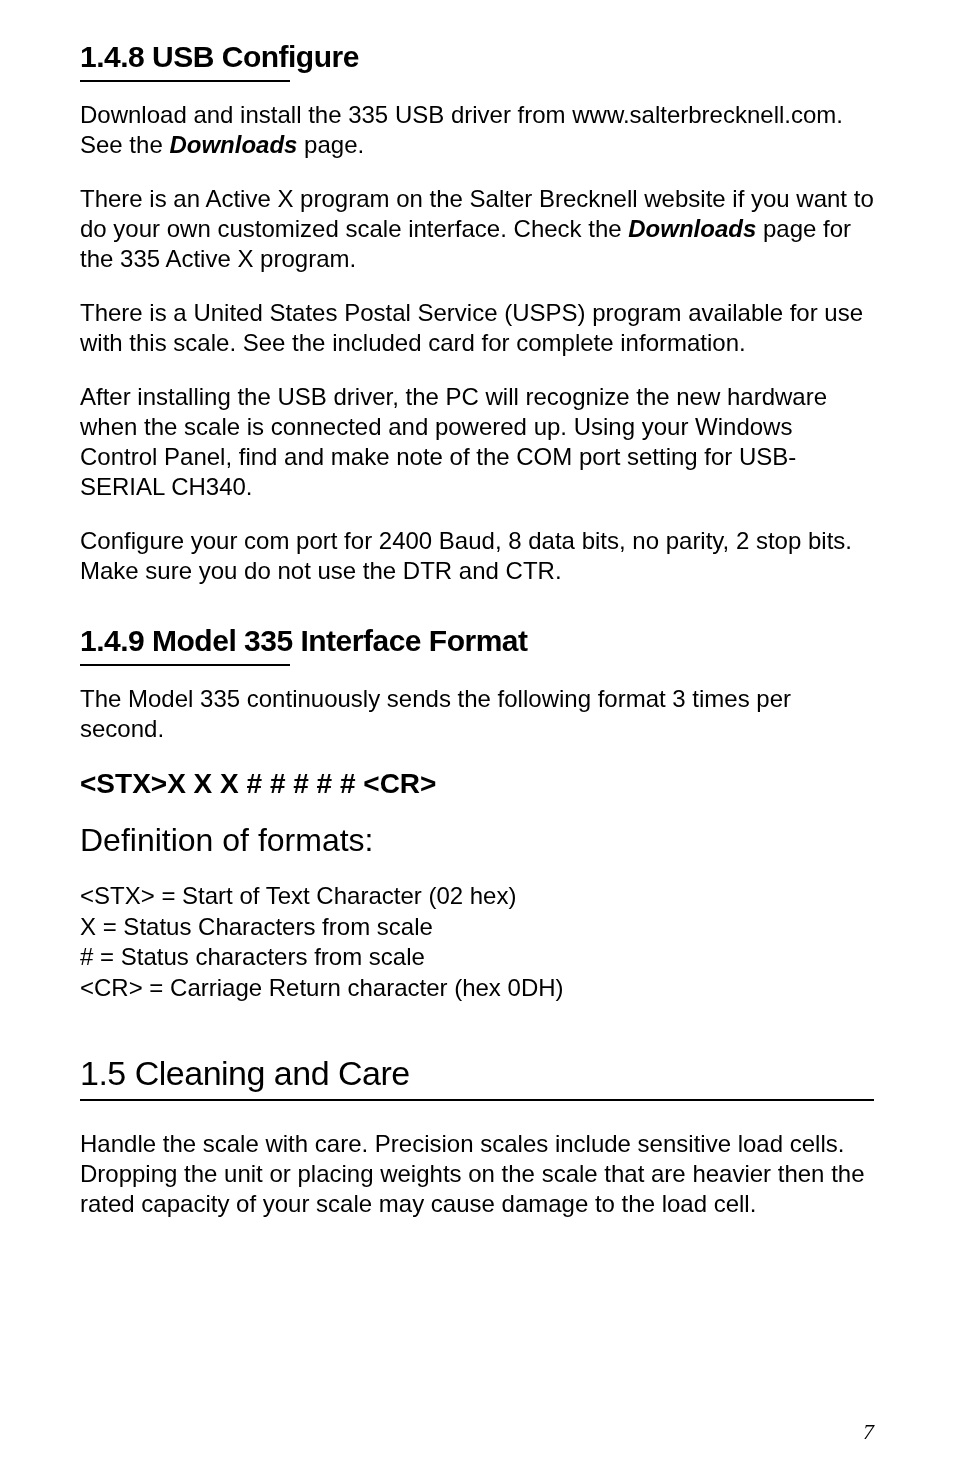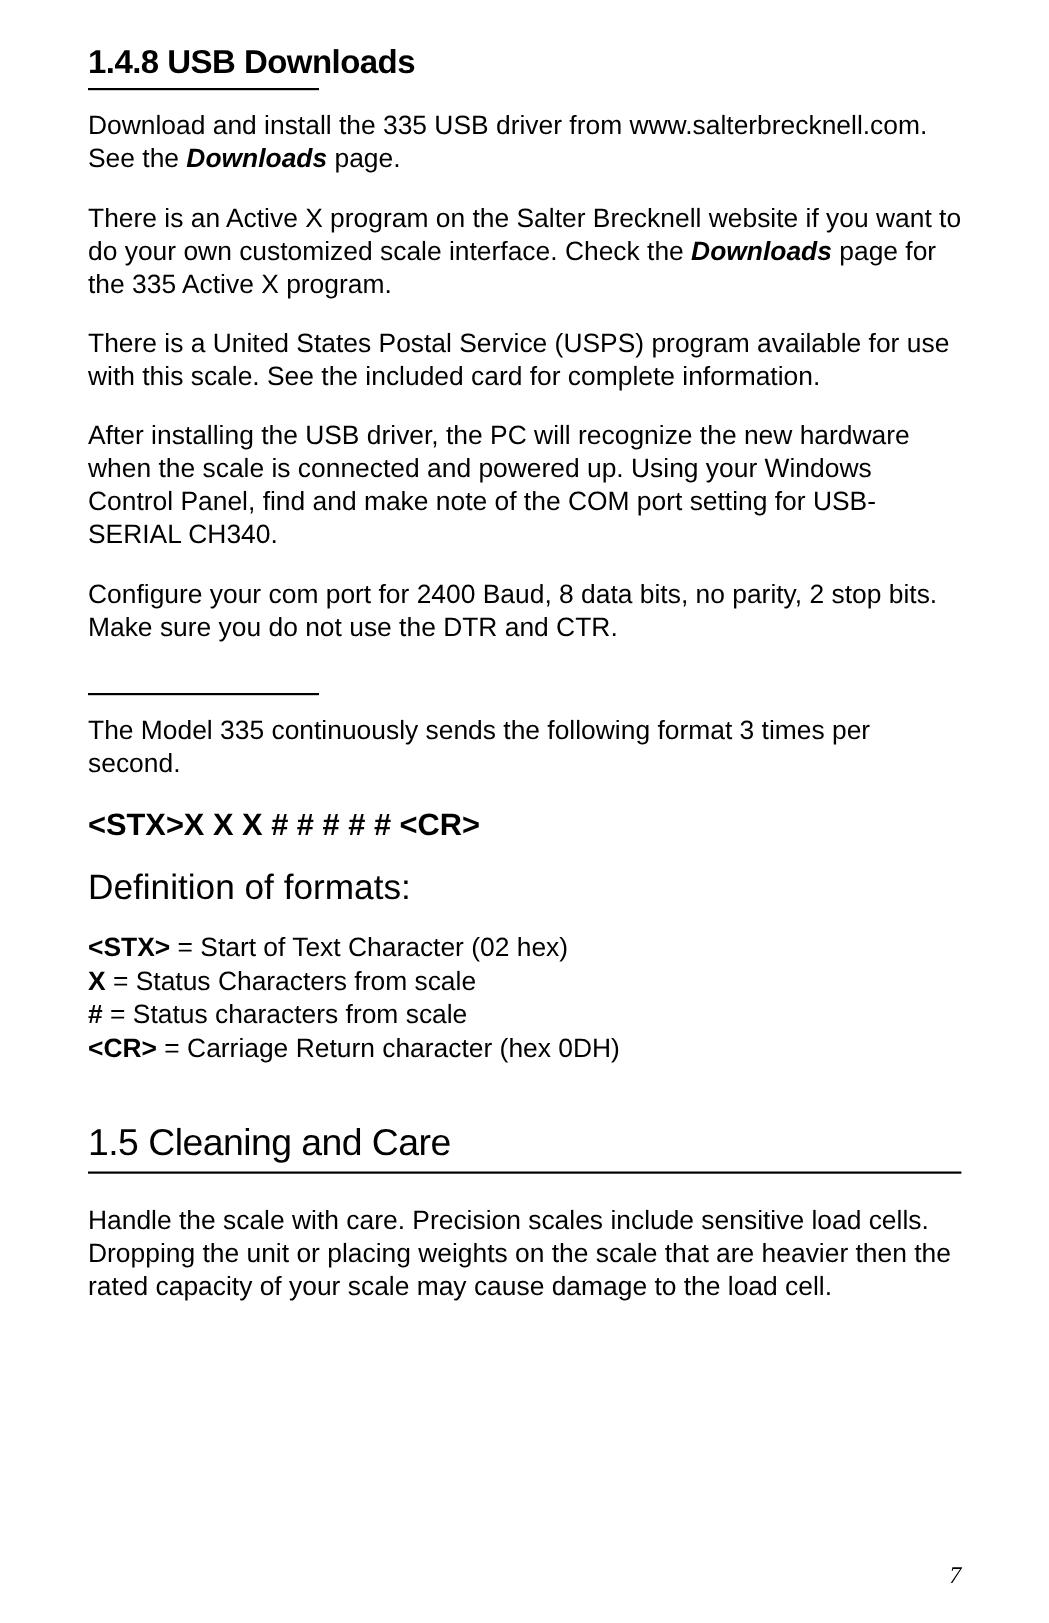--- a/index.html
+++ b/index.html
@@ -39,21 +39,21 @@
     height: 2px;
     background: #000;
     margin: 6px 0 28px 0;
   }
   p.body {
     font-size: 24px;
     line-height: 1.25;
     margin: 0 0 24px 0;
   }
   p.body .bold, span.bold, .bold-line {
-    font-weight: bold;
+    font-weight: normal;
   }
   .bold-line-italic {
     font-weight: bold;
     font-style: italic;
     margin-top: 44px;
   }
   .format-line {
     font-size: 28px;
     font-weight: bold;
     margin: 0 0 22px 0;
@@ -78,40 +78,41 @@
     font-size: 22px;
     font-family: "Times New Roman", Times, serif;
   }
   .spacer-sm { height: 14px; }
 </style>
 </head>
 <body>
 
 <div class="page">
 
-  <h2 class="section-heading">1.4.8   USB Downloads</h2>
+  <h2 class="section-heading">1.4.8   USB Configure</h2>
   <div class="short-rule"></div>
 
 
   <p class="body">
     <span>Download and install the 335 USB driver from www.salterbrecknell.com. See the </span><span class="bold-line-italic">Downloads</span><span> page.</span>
   </p>
 
   <p class="body">
     <span>There is an Active X program on the Salter Brecknell website if you want to do your own customized scale interface. Check the </span><span class="bold-line-italic">Downloads</span><span> page for the 335 Active X program.</span>
   </p>
 
   <p class="body">There is a United States Postal Service (USPS) program available for use with this scale. See the included card for complete information.</p>
 
   <p class="body">After installing the USB driver, the PC will recognize the new hardware when the scale is connected and powered up. Using your Windows Control Panel, find and make note of the COM port setting for USB-SERIAL CH340.</p>
 
   <p class="body">Configure your com port for 2400 Baud, 8 data bits, no parity, 2 stop bits. Make sure you do not use the DTR and CTR.</p>
 
   <div class="spacer-sm"></div>
 
+  <h2 class="section-heading">1.4.9   Model 335 Interface Format</h2>
   <div class="short-rule"></div>
 
   <p class="body">The Model 335 continuously sends the following format 3 times per second.</p>
 
   <p class="format-line">&lt;STX&gt;X X X # # # # # &lt;CR&gt;</p>
 
   <p class="def-label">Definition of formats:</p>
 
   <div class="def-lines">
     <div>

